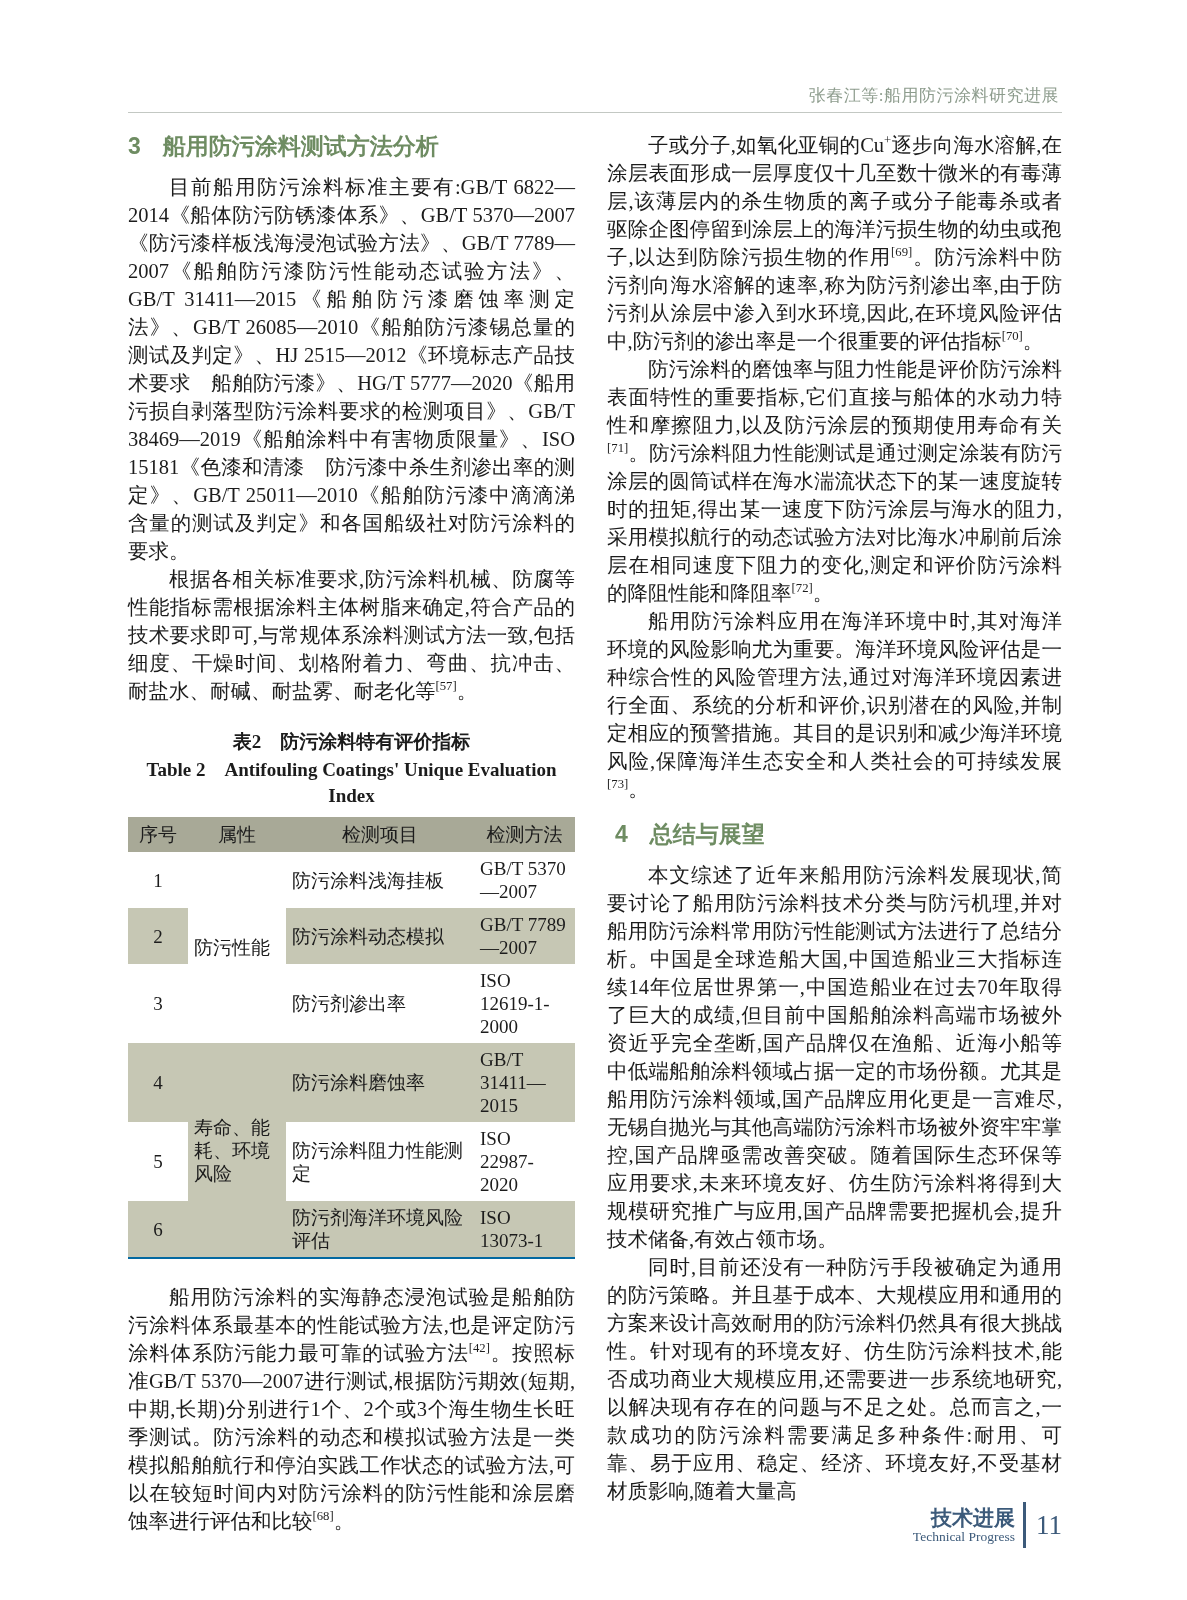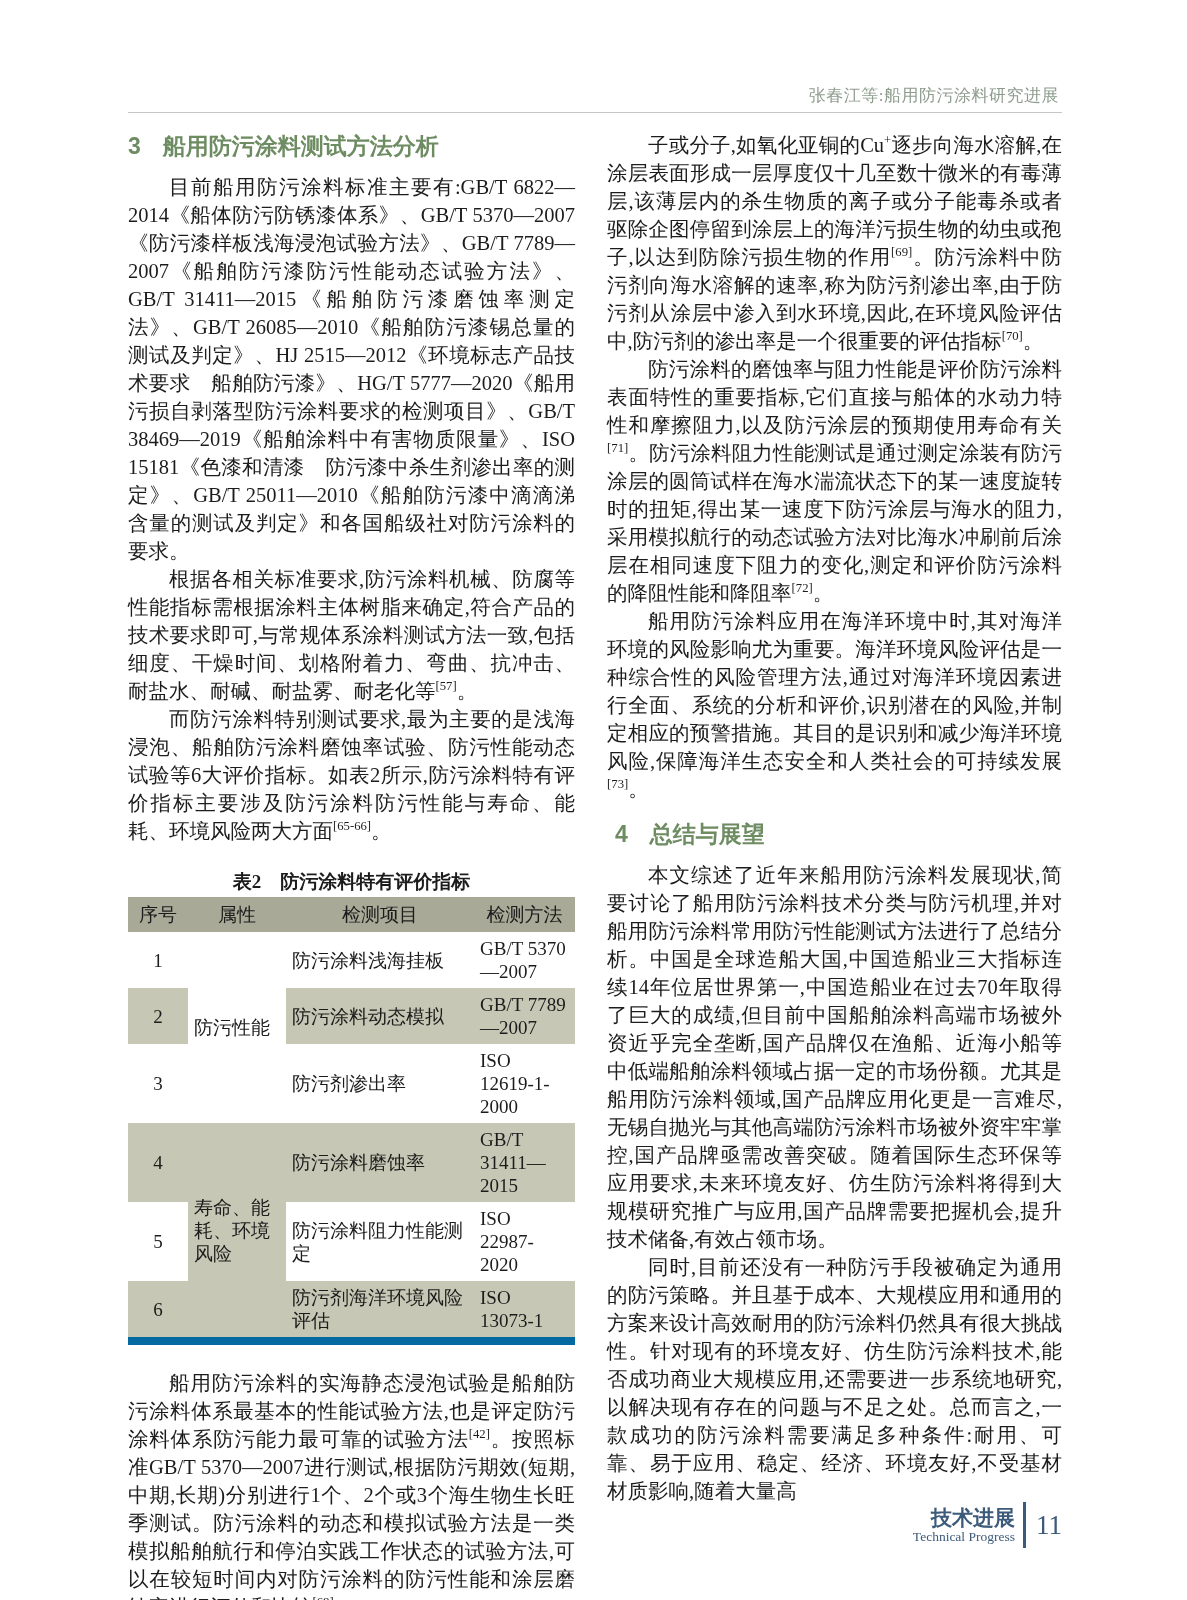--- a/index.html
+++ b/index.html
@@ -57,21 +57,21 @@
   }
   .tbl-caption-en{
     margin:0 0 8px 0;
     text-align:center;font-weight:bold;font-size:19px;line-height:26px;
     text-indent:0;
   }
   table.eval{
     width:100%;
     border-collapse:collapse;
     font-size:19px;line-height:23px;
-    border-bottom:8px solid #0369a1;
+    border-bottom:2px solid #0369a1;
     margin-bottom:24px;
   }
   table.eval th{
     background:var(--table-header-bg,#a8a997);
     font-weight:normal;
     text-align:center;
     padding:6px 4px;
   }
   table.eval td{
     padding:5px 6px;
@@ -108,23 +108,23 @@
   <div class="head-rule"></div>
 
   <div class="content">
 
     <div class="col col-left">
       <h2 class="sec-heading">
         <span class="sec-num">3</span><span>船用防污涂料测试方法分析</span>
       </h2>
       <p class="body-par">目前船用防污涂料标准主要有:GB/T 6822—2014《船体防污防锈漆体系》、GB/T 5370—2007《防污漆样板浅海浸泡试验方法》、GB/T 7789—2007《船舶防污漆防污性能动态试验方法》、GB/T 31411—2015《船舶防污漆磨蚀率测定法》、GB/T 26085—2010《船舶防污漆锡总量的测试及判定》、HJ 2515—2012《环境标志产品技术要求　船舶防污漆》、HG/T 5777—2020《船用污损自剥落型防污涂料要求的检测项目》、GB/T 38469—2019《船舶涂料中有害物质限量》、ISO 15181《色漆和清漆　防污漆中杀生剂渗出率的测定》、GB/T 25011—2010《船舶防污漆中滴滴涕含量的测试及判定》和各国船级社对防污涂料的要求。</p>
       <p class="body-par">根据各相关标准要求,防污涂料机械、防腐等性能指标需根据涂料主体树脂来确定,符合产品的技术要求即可,与常规体系涂料测试方法一致,包括细度、干燥时间、划格附着力、弯曲、抗冲击、耐盐水、耐碱、耐盐雾、耐老化等<sup>[57]</sup>。</p>
-      <p class="body-par">而防污涂料特别测试要求,最为主要的是浅海浸泡、船舶防污涂料磨蚀率试验、防污性能动态试验等6大评价指标。如表2所示,防污涂料特有评价指标主要涉及防污涂料防污性能与寿命、能耗、环境风险两大方面<sup>[65-66]</sup>。</p>
 
       <p class="tbl-caption-zh">表2　防污涂料特有评价指标</p>
+      <p class="tbl-caption-en">Table 2　Antifouling Coatings' Unique Evaluation Index</p>
 
       <table class="eval">
         <thead>
           <tr>
             <th>序号</th>
             <th>属性</th>
             <th>检测项目</th>
             <th>检测方法</th>
           </tr>
         </thead>

